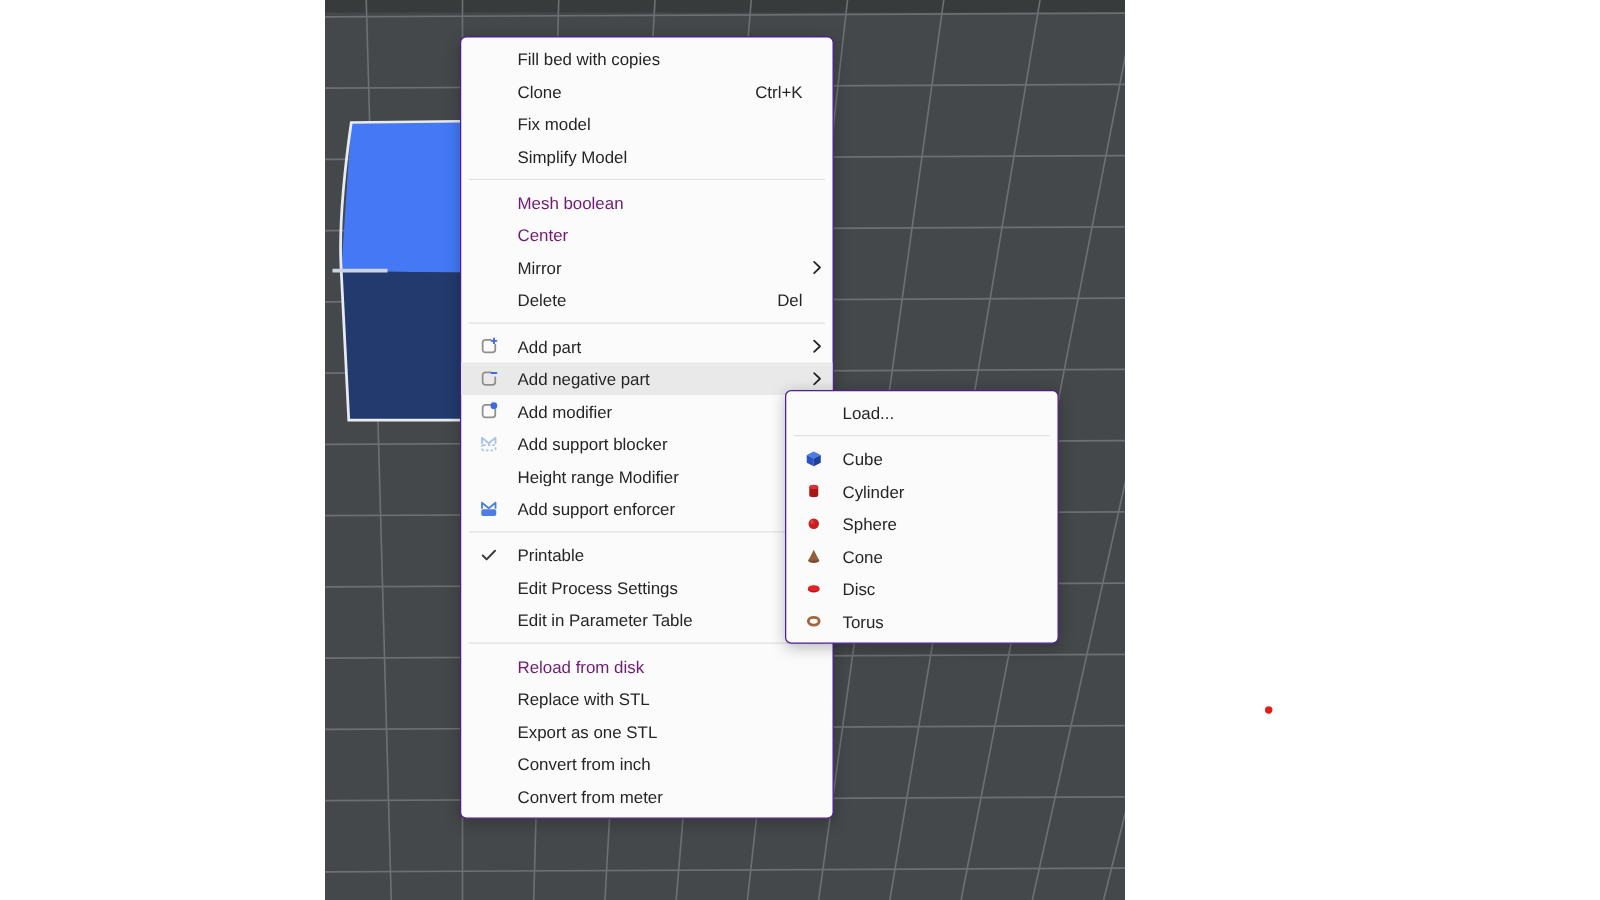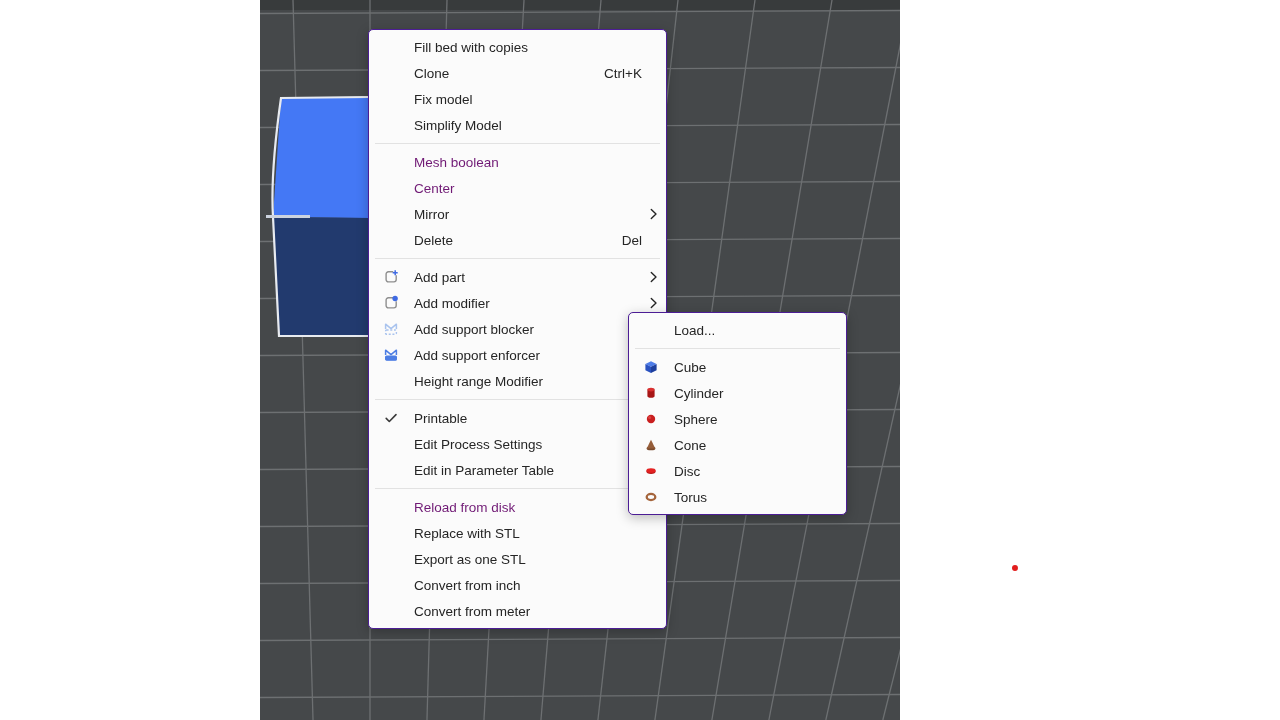--- a/index.html
+++ b/index.html
@@ -121,20 +121,34 @@
             <path d="M12.2 1.2 v5 M9.7 3.7 h5" stroke="#3f6ae3" stroke-width="1.5"></path>
           </svg>
         </span>
         <span class="mi-label">Add part</span>
         <span class="arrow-slot">
           <svg width="8" height="12">
             <path d="M1.3 1.5 L6 6 L1.3 10.5" fill="none" stroke="currentColor" stroke-width="1.4" stroke-linecap="round" stroke-linejoin="round"></path>
           </svg>
         </span>
       </div>
+      <div class="menu-row highlighted">
+        <span class="icon-slot">
+          <svg width="16" height="16">
+            <path d="M10.2 2.8 H5.4 A2.3 2.3 0 0 0 3.1 5.1 v5.5 a2.3 2.3 0 0 0 2.3 2.3 h5.5 a2.3 2.3 0 0 0 2.3-2.3 V6.2" fill="none" stroke="#8f8f8f" stroke-width="1.4"></path>
+            <path d="M9.7 3.4 h5" stroke="#3f6ae3" stroke-width="1.6"></path>
+          </svg>
+        </span>
+        <span class="mi-label">Add negative part</span>
+        <span class="arrow-slot">
+          <svg width="8" height="12">
+            <path d="M1.3 1.5 L6 6 L1.3 10.5" fill="none" stroke="currentColor" stroke-width="1.4" stroke-linecap="round" stroke-linejoin="round"></path>
+          </svg>
+        </span>
+      </div>
       <div class="menu-row">
         <span class="icon-slot">
           <svg width="16" height="16">
             <path d="M10.2 2.8 H5.4 A2.3 2.3 0 0 0 3.1 5.1 v5.5 a2.3 2.3 0 0 0 2.3 2.3 h5.5 a2.3 2.3 0 0 0 2.3-2.3 V6.2" fill="none" stroke="#8f8f8f" stroke-width="1.4"></path>
             <circle cx="12.1" cy="3.5" r="2.7" fill="#3f6ae3"></circle>
           </svg>
         </span>
         <span class="mi-label">Add modifier</span>
         <span class="arrow-slot">
           <svg width="8" height="12">
@@ -150,37 +164,37 @@
           </svg>
         </span>
         <span class="mi-label">Add support blocker</span>
         <span class="arrow-slot">
           <svg width="8" height="12">
             <path d="M1.3 1.5 L6 6 L1.3 10.5" fill="none" stroke="currentColor" stroke-width="1.4" stroke-linecap="round" stroke-linejoin="round"></path>
           </svg>
         </span>
       </div>
       <div class="menu-row">
+        <span class="icon-slot"></span>
+        <span class="mi-label">Height range Modifier</span>
+        <span class="arrow-slot"></span>
+      </div>
+      <div class="menu-row">
         <span class="icon-slot">
           <svg width="16" height="16">
             <path d="M2.6 8 V3.2 L8 7.6 L13.4 3.2 V8" fill="none" stroke="#4d7ee4" stroke-width="1.5" stroke-linejoin="round"></path>
             <rect x="2.6" y="9" width="10.8" height="4.2" rx="1" fill="#4d7ee4" stroke="#4d7ee4" stroke-width="1.2"></rect>
           </svg>
         </span>
         <span class="mi-label">Add support enforcer</span>
         <span class="arrow-slot">
           <svg width="8" height="12">
             <path d="M1.3 1.5 L6 6 L1.3 10.5" fill="none" stroke="currentColor" stroke-width="1.4" stroke-linecap="round" stroke-linejoin="round"></path>
           </svg>
         </span>
-      </div>
-      <div class="menu-row">
-        <span class="icon-slot"></span>
-        <span class="mi-label">Height range Modifier</span>
-        <span class="arrow-slot"></span>
       </div>
       <div class="separator"></div>
       <div class="menu-row">
         <span class="icon-slot">
           <svg width="16" height="16">
             <path d="M3.2 8.4 l3.1 3.1 L13 4.6" fill="none" stroke="#3a3a3a" stroke-width="1.6" stroke-linecap="round" stroke-linejoin="round"></path>
           </svg>
         </span>
         <span class="mi-label">Printable</span>
         <span class="arrow-slot"></span>

